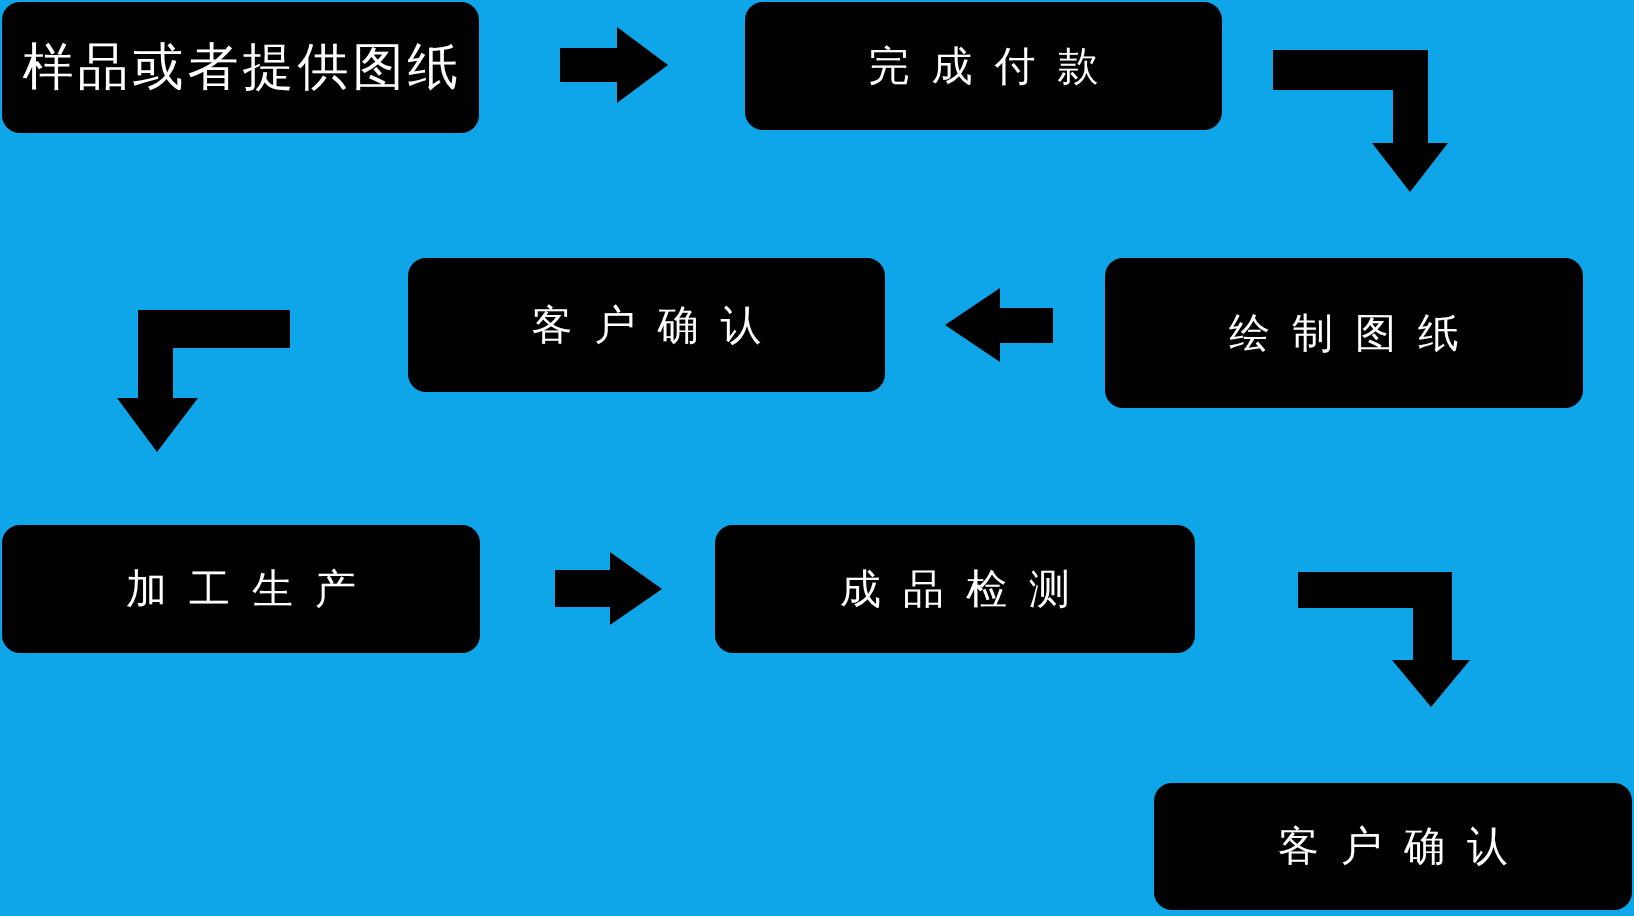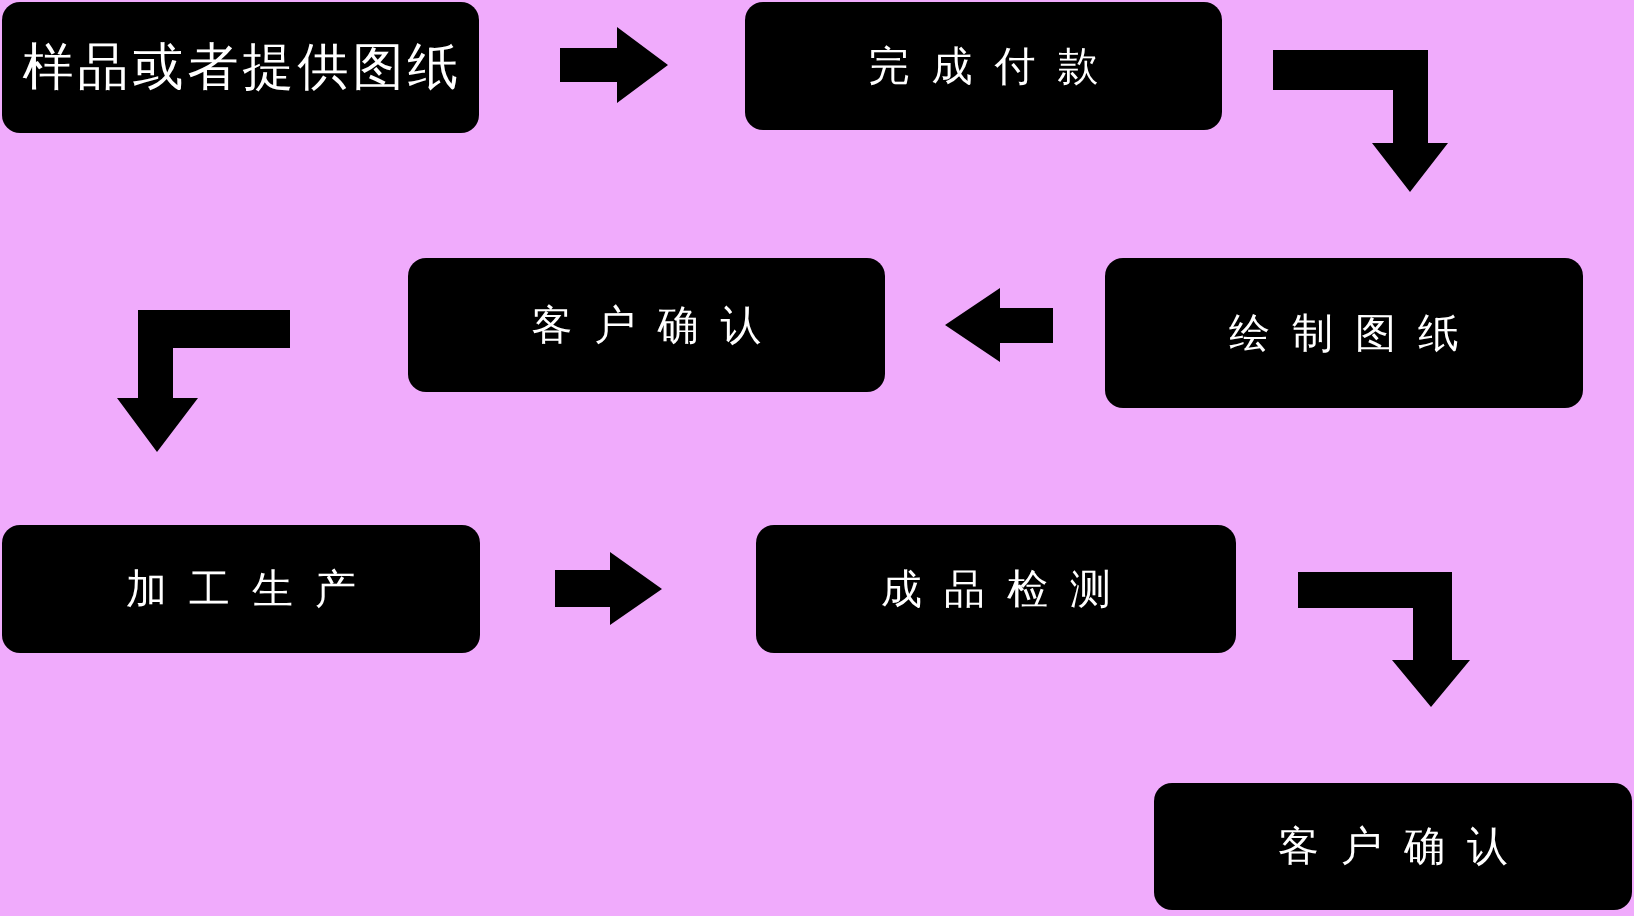--- a/index.html
+++ b/index.html
@@ -1,20 +1,20 @@
 <!DOCTYPE html>
 <html><head>
 <meta charset="utf-8">
 <style>
   html, body { margin: 0; padding: 0; background: #ffffff; }
   .canvas {
     position: relative;
     width: 1634px;
     height: 916px;
-    background: #f0abfc;
+    background: #0ea5e9;
     overflow: hidden;
     font-family: "Liberation Sans", "DejaVu Sans", sans-serif;
   }
   .arrows {
     position: absolute;
     left: 0; top: 0;
     width: 1634px; height: 916px;
   }
   .arrows polygon { fill: #000000; }
   .node {
@@ -36,21 +36,21 @@
     font-size: 51px;
     letter-spacing: 4px;
     padding-left: 4px;
   }
   
   #node-sample     { left: 2px;    top: 2px;   width: 477px; height: 131px; }
   #node-payment    { left: 745px;  top: 2px;   width: 477px; height: 128px; }
   #node-draw       { left: 1105px; top: 258px; width: 478px; height: 150px; }
   #node-confirm    { left: 408px;  top: 258px; width: 477px; height: 134px; }
   #node-production { left: 2px;    top: 525px; width: 478px; height: 128px; }
-  #node-inspection { left: 715px;  top: 525px; width: 480px; height: 128px; margin-left: 41px; }
+  #node-inspection { left: 715px;  top: 525px; width: 480px; height: 128px; }
   #node-shipment   { left: 1154px; top: 783px; width: 478px; height: 127px; }
 </style>
 </head>
 <body>
 
 <div class="canvas">
 
   <svg class="arrows" viewBox="0 0 1634 916" xmlns="http://www.w3.org/2000/svg">
 
     <polygon points="560,48 617,48 617,27 668,65 617,103 617,82 560,82"></polygon>

